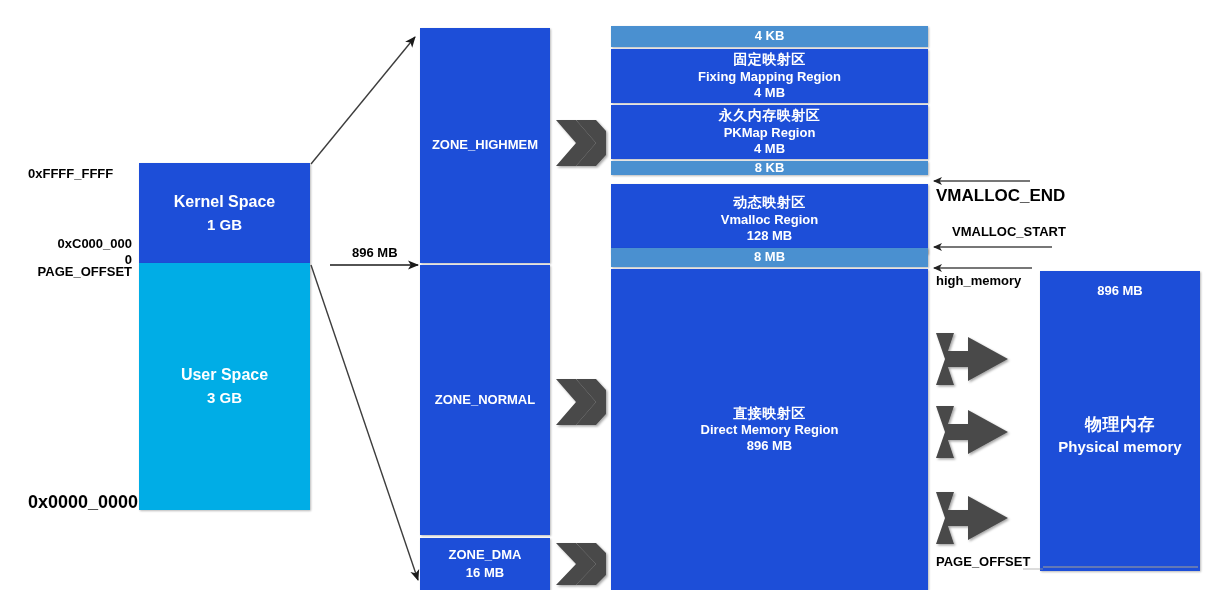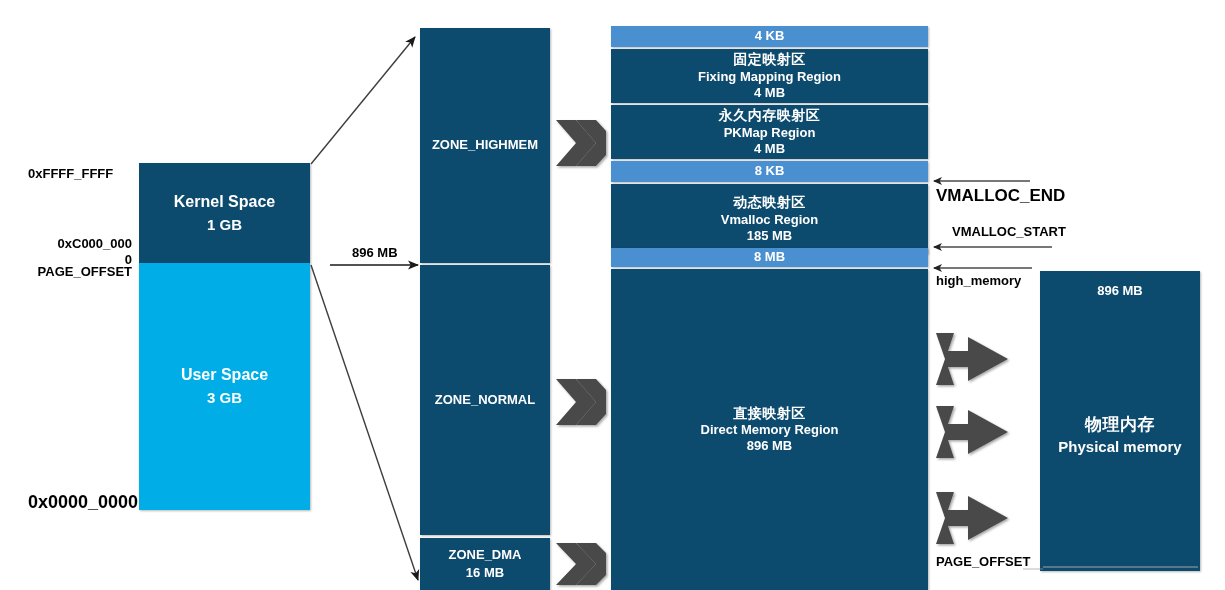--- a/index.html
+++ b/index.html
@@ -10,21 +10,21 @@
   #stage{
     position:relative;
     width:1225px;
     height:590px;
     background:#ffffff;
     overflow:hidden;
   }
   .box{
     position:absolute;
     box-sizing:border-box;
-    background:#0c4a6e;
+    background:#1d4ed8;
     color:#ffffff;
     display:flex;
     flex-direction:column;
     align-items:center;
     justify-content:center;
     text-align:center;
     line-height:1.25;
     box-shadow:1px 1px 2px rgba(0,0,0,0.28);
   }
   .box.blue{background:#4a90d0;}
@@ -101,28 +101,28 @@
     <div class="en" style="font-size:13px;">Fixing Mapping Region</div>
     <div class="sz" style="font-size:13px;">4 MB</div>
   </div>
 
   <div class="box" style="left:611px;top:105px;width:317px;height:54px;">
     <div class="cn" style="font-size:14px;">永久内存映射区</div>
     <div class="en" style="font-size:13px;">PKMap Region</div>
     <div class="sz" style="font-size:13px;">4 MB</div>
   </div>
 
-  <div class="box blue" style="left:611px;top:161px;width:317px;height:21px;">
+  <div class="box blue" style="left:611px;top:161px;width:317px;height:14px;">
     <div class="sz" style="font-size:13px;">8 KB</div>
   </div>
 
   <div class="box" style="left:611px;top:184px;width:317px;height:70px;">
     <div class="cn" style="font-size:14px;">动态映射区</div>
     <div class="en" style="font-size:13px;">Vmalloc Region</div>
-    <div class="sz" style="font-size:13px;">185 MB</div>
+    <div class="sz" style="font-size:13px;">128 MB</div>
   </div>
 
   <div class="box blue" style="left:611px;top:248px;width:317px;height:19px;">
     <div class="sz" style="font-size:13px;">8 MB</div>
   </div>
 
   <div class="box" style="left:611px;top:269px;width:317px;height:321px;">
     <div class="cn" style="font-size:14px;">直接映射区</div>
     <div class="en" style="font-size:13px;">Direct Memory Region</div>
     <div class="sz" style="font-size:13px;">896 MB</div>

